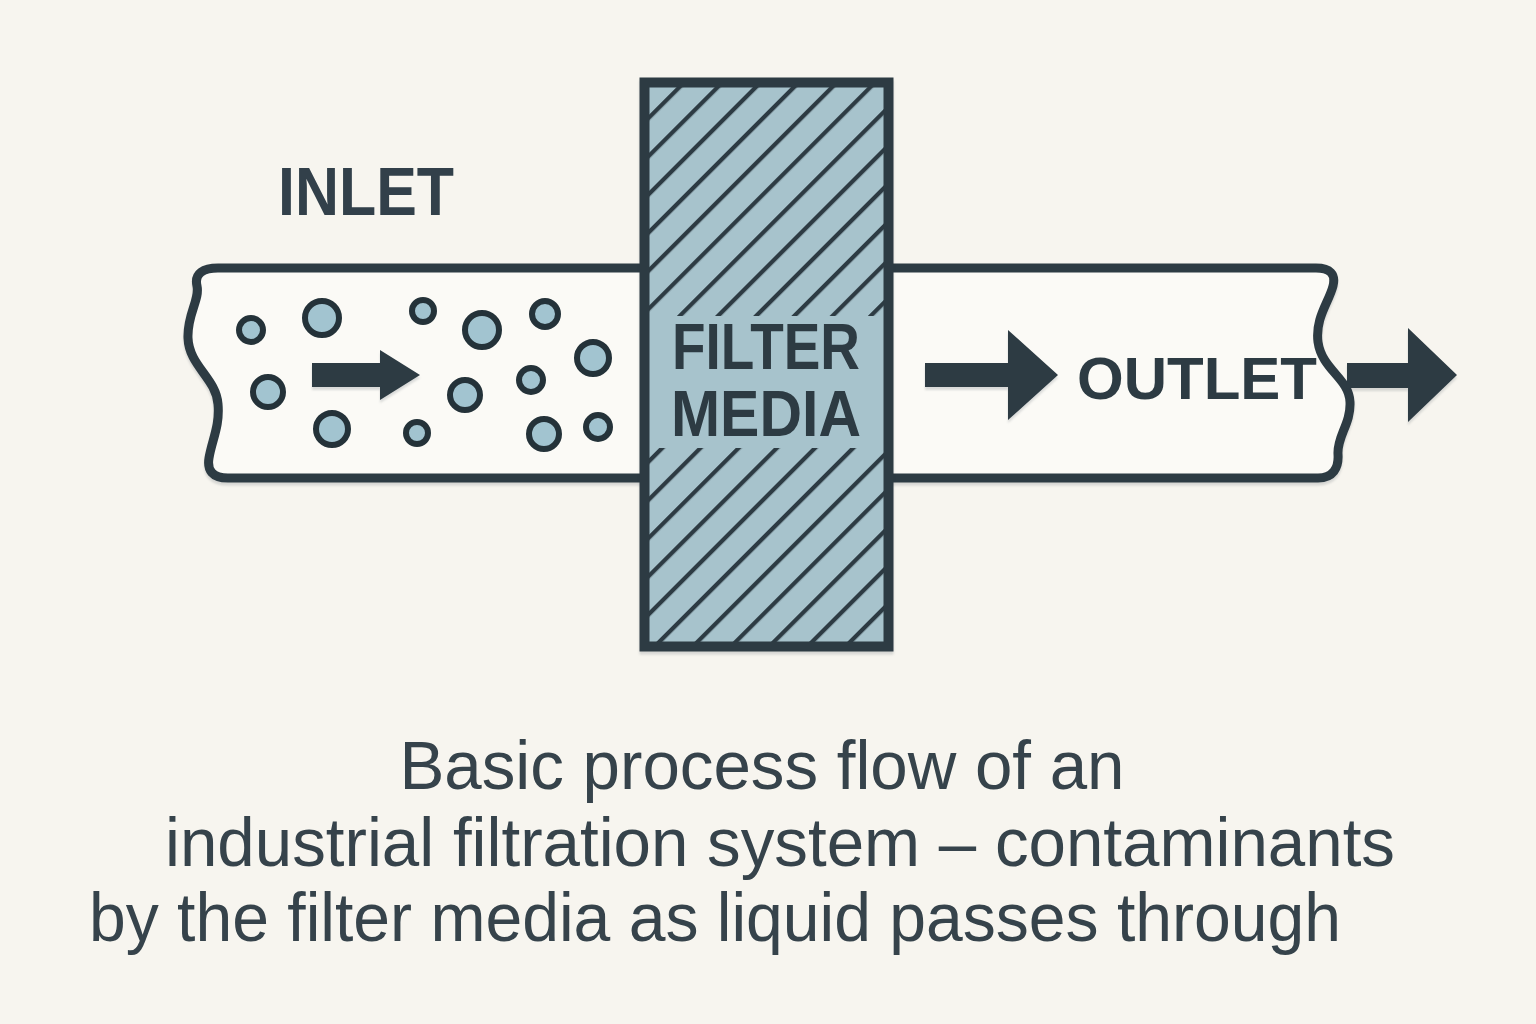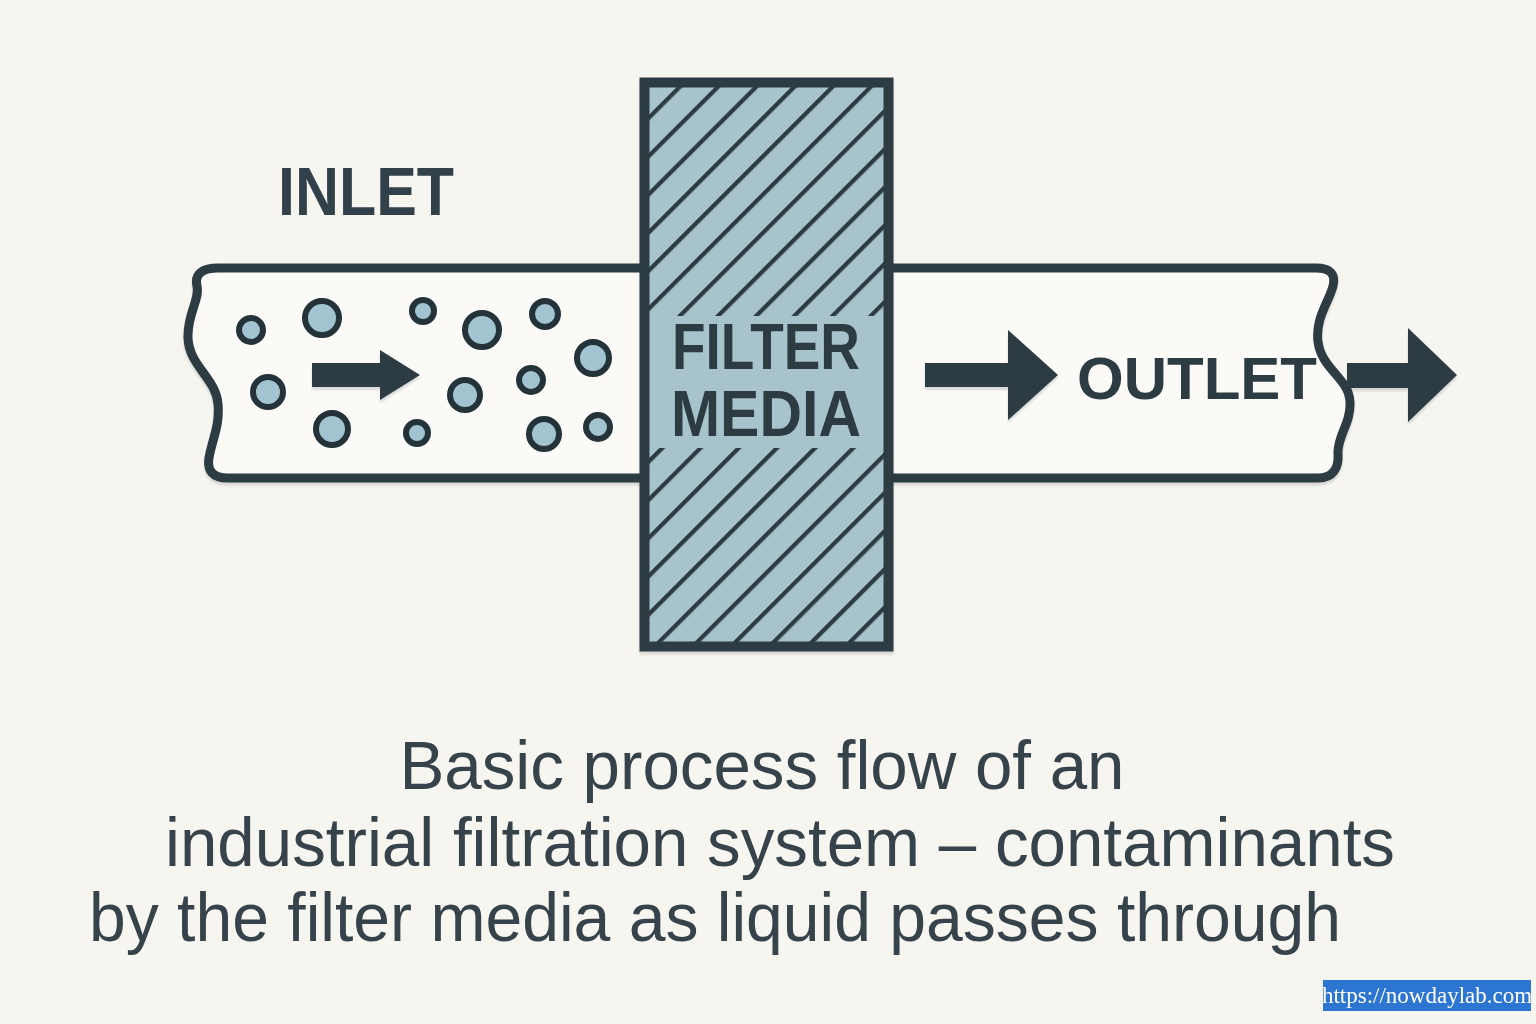--- a/index.html
+++ b/index.html
@@ -81,14 +81,13 @@
   <text x="1197" y="399" text-anchor="middle" textLength="240" lengthAdjust="spacingAndGlyphs" font-size="60" font-weight="bold" fill="#2d3b43">OUTLET</text>
 
   <g fill="#36434b" font-size="68" font-weight="normal">
     <text x="762" y="789" text-anchor="middle" textLength="725" lengthAdjust="spacingAndGlyphs">Basic process flow of an</text>
     <text x="780" y="866" text-anchor="middle" textLength="1230" lengthAdjust="spacingAndGlyphs">industrial filtration system – contaminants</text>
     <text x="715" y="941" text-anchor="middle" textLength="1252" lengthAdjust="spacingAndGlyphs">by the filter media as liquid passes through</text>
   </g>
 </svg>
 
 
-<div class="watermark" style="background: rgb(44, 117, 209); color: rgb(255, 255, 255);">https://nowdaylab.com</div>
 </div>
 
 </body></html>

